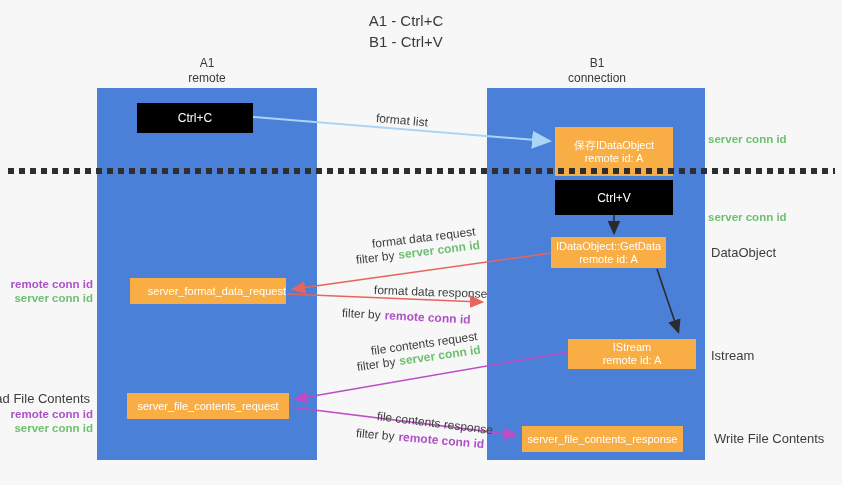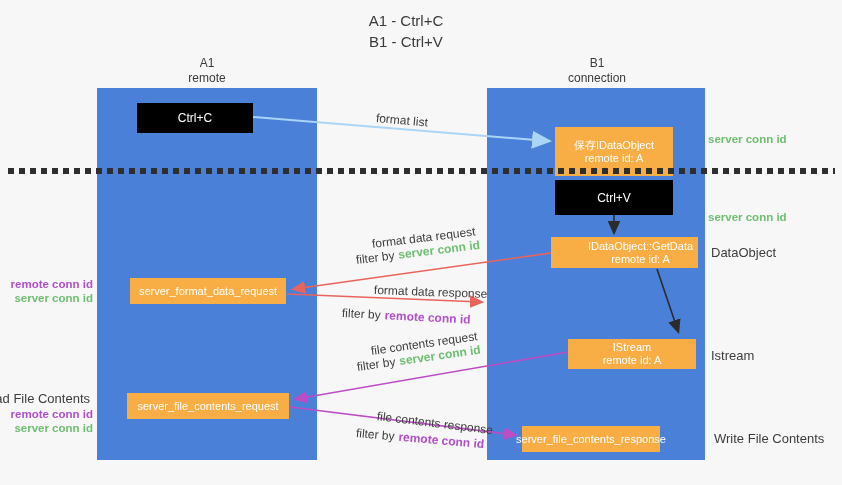--- a/index.html
+++ b/index.html
@@ -84,40 +84,40 @@
 
   <div class="node orange" style="left:555px;top:127px;width:118px;height:49px;">
     <span>保存IDataObject</span>
     <span>remote id: A</span>
   </div>
 
   <div class="node green" style="left:555px;top:180px;width:118px;height:35px;">
     <span>Ctrl+V</span>
   </div>
 
-  <div class="node orange" style="left:551px;top:237px;width:115px;height:31px;padding-left:32px;">
+  <div class="node orange" style="left:551px;top:237px;width:115px;height:31px;">
     <span>IDataObject::GetData</span>
     <span>remote id: A</span>
   </div>
 
-  <div class="node orange" style="left:130px;top:278px;width:156px;height:26px;">
+  <div class="node orange" style="left:130px;top:278px;width:156px;height:26px;align-items:flex-end;">
     <span>server_format_data_request</span>
   </div>
 
 
   <div class="node orange" style="left:568px;top:339px;width:128px;height:30px;">
     <span>IStream</span>
     <span>remote id: A</span>
   </div>
 
   <div class="node orange" style="left:127px;top:393px;width:162px;height:26px;">
     <span>server_file_contents_request</span>
   </div>
 
-  <div class="node orange" style="left:522px;top:426px;width:138px;height:26px;">
+  <div class="node orange" style="left:522px;top:426px;width:161px;height:26px;">
     <span>server_file_contents_response</span>
   </div>
 
   <div class="edge-label" style="left:376px;top:111px;transform:rotate(5deg);">format list</div>
 
   <div class="edge-label" style="left:372px;top:237px;transform:rotate(-7deg);">format data request</div>
   <div class="edge-label" style="left:356px;top:253px;transform:rotate(-7deg);">
     <span class="filter-first">filter by</span><span class="green-word">server conn id</span>
   </div>
 

